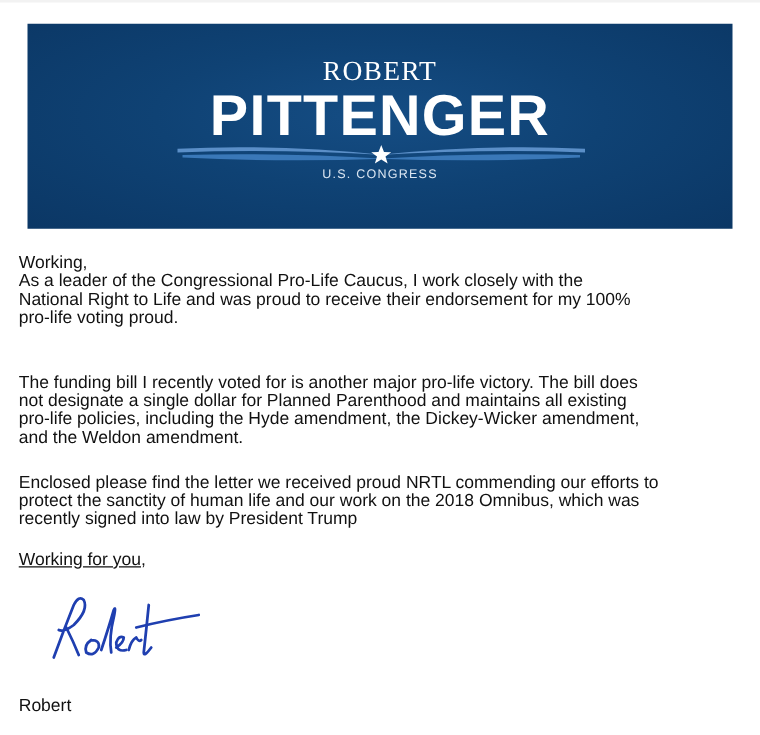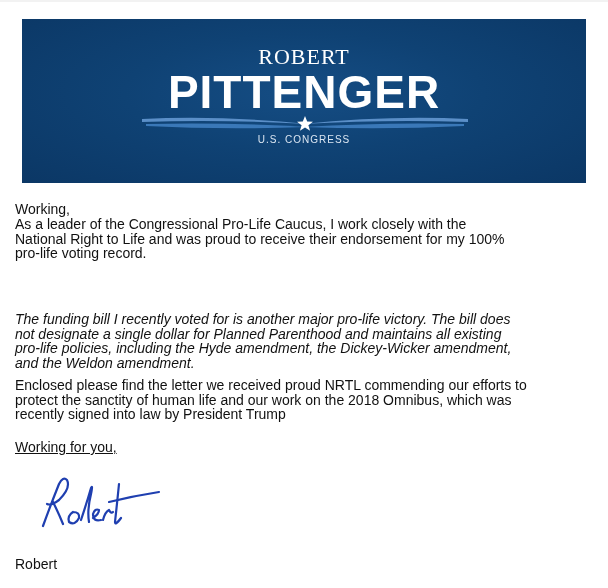--- a/index.html
+++ b/index.html
@@ -74,21 +74,21 @@
     .body-text {
       position: absolute;
       left: 15px;
       font-size: 14px;
       line-height: 14.6px;
       white-space: nowrap;
     }
     .body-text .line { display: block; }
     .greeting { top: 202px; }
     .para1 { top: 217px; }
-    .para2 { top: 312px; font-style: italic; }
+    .para2 { top: 298px; }
     .para3 { top: 378px; }
     .closing { top: 440px; text-decoration: underline; }
     .signature {
       position: absolute;
       left: 33px;
       top: 474px;
       width: 130px;
       height: 58px;
     }
     .sign-name { top: 557px; }
@@ -112,21 +112,21 @@
     <polygon points="165,3 167.2,8.6 173,8.8 168.4,12.2 170.1,17.8 165,14.5 159.9,17.8 161.6,12.2 157,8.8 162.8,8.6" fill="#ffffff"></polygon>
   </svg>
   <div class="office">U.S. CONGRESS</div>
 </div>
 
 <div class="body-text greeting">Working,</div>
 
 <div class="body-text para1">
   <span class="line">As a leader of the Congressional Pro-Life Caucus, I work closely with the</span>
   <span class="line">National Right to Life and was proud to receive their endorsement for my 100%</span>
-  <span class="line">pro-life voting record.</span>
+  <span class="line">pro-life voting proud.</span>
 </div>
 
 <div class="body-text para2">
   <span class="line">The funding bill I recently voted for is another major pro-life victory. The bill does</span>
   <span class="line">not designate a single dollar for Planned Parenthood and maintains all existing</span>
   <span class="line">pro-life policies, including the Hyde amendment, the Dickey-Wicker amendment,</span>
   <span class="line">and the Weldon amendment.</span>
 </div>
 
 <div class="body-text para3">

